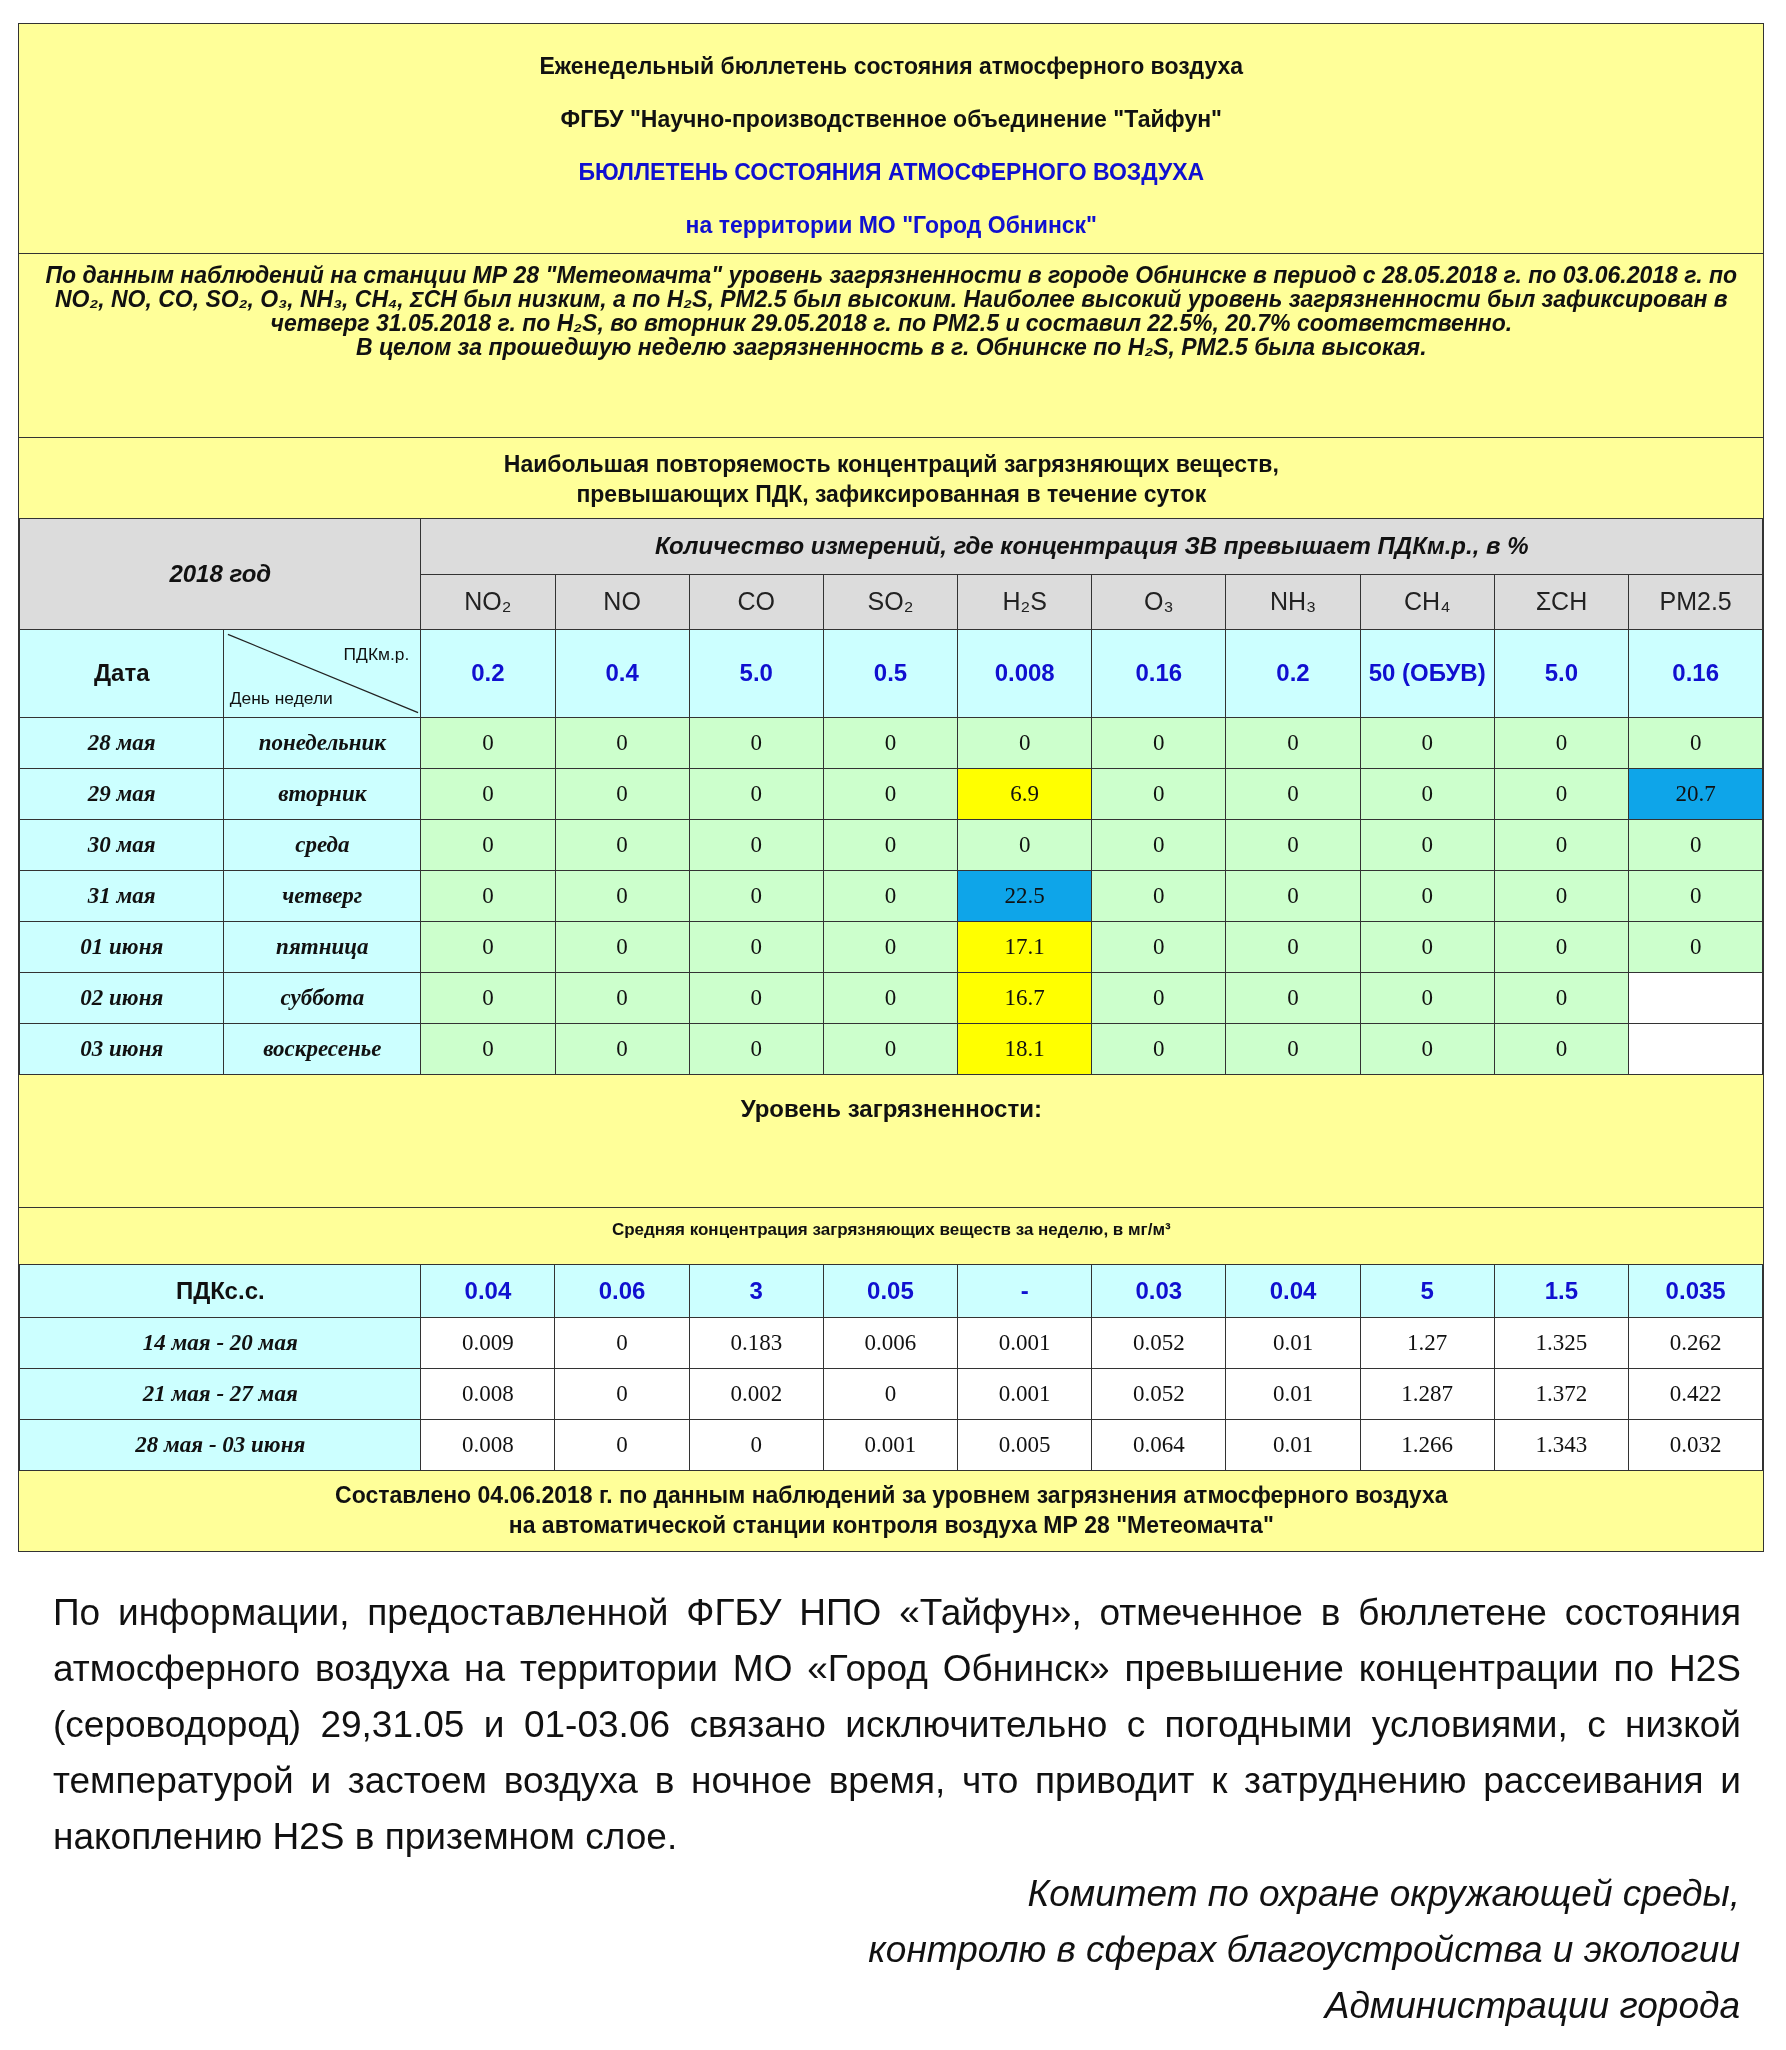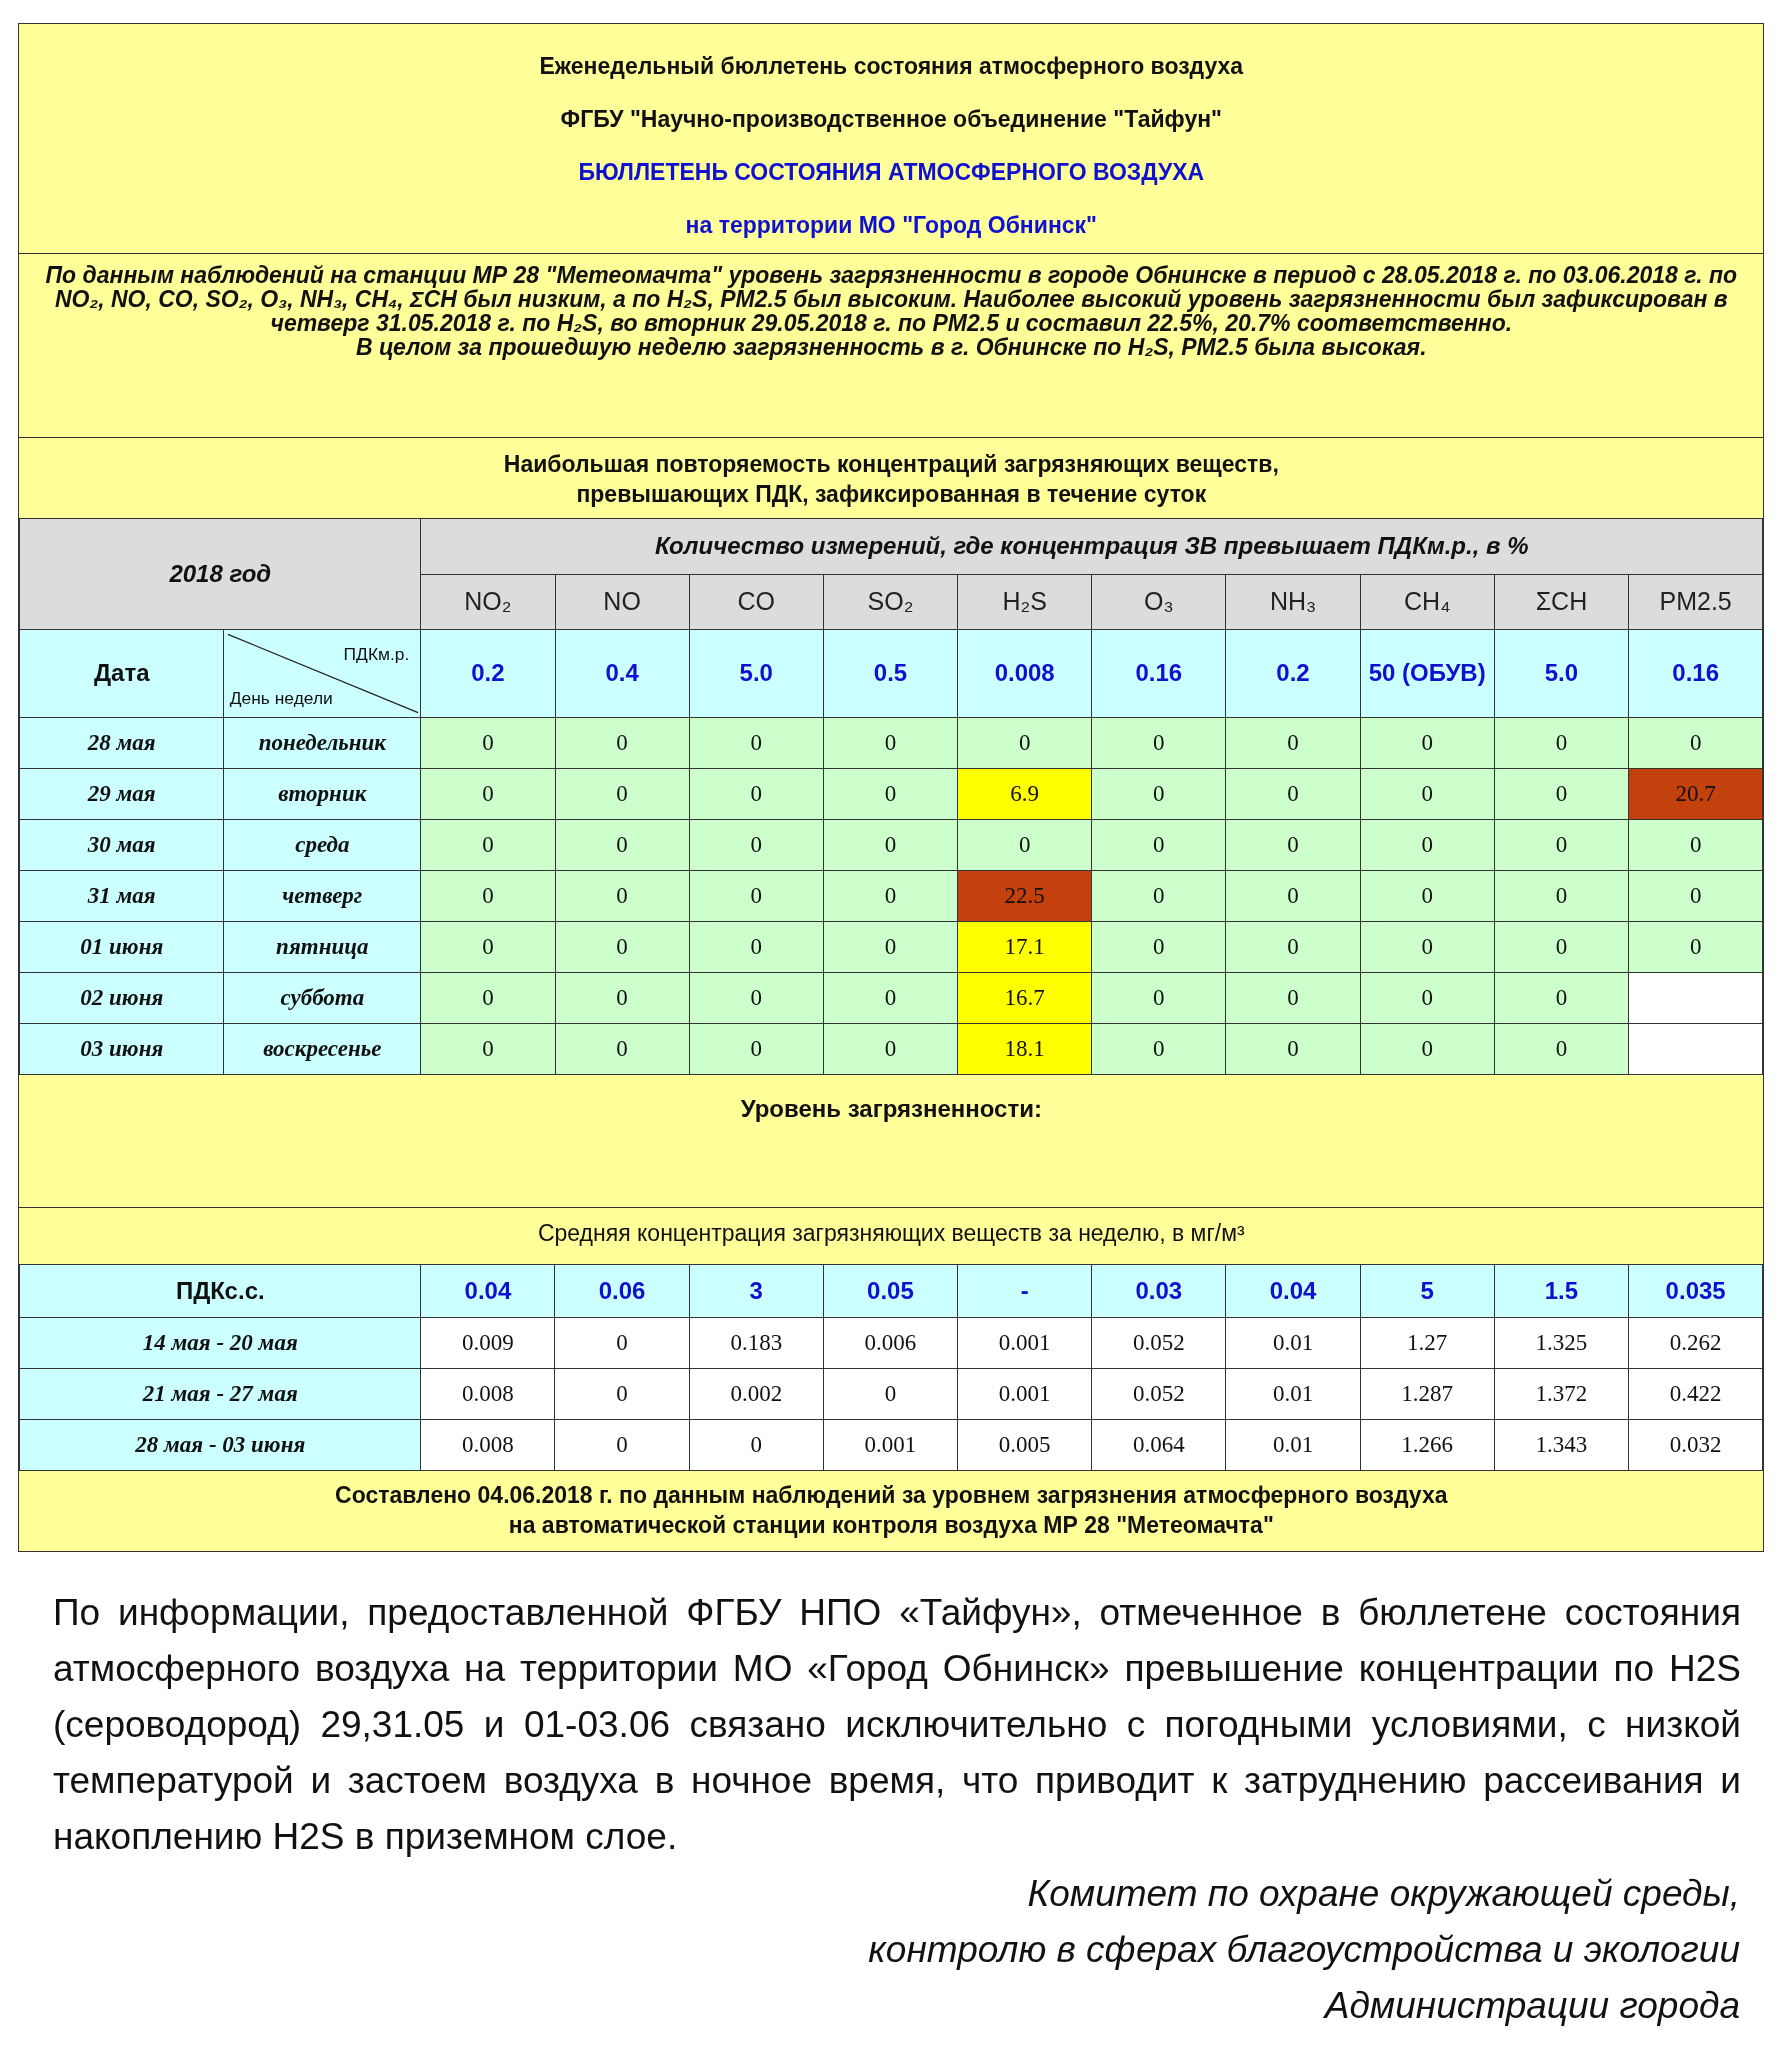--- a/index.html
+++ b/index.html
@@ -10,33 +10,33 @@
   .hdr div { font-weight:bold; font-size:23px; line-height:53px; }
   .hdr .blue { color:#1010d0; }
   .summary { height:184px; padding:9.1px 5.5px 0; font-weight:bold; font-style:italic; font-size:23px; line-height:24px; }
   .freq-title { height:81px; padding-top:11px; font-weight:bold; font-size:23px; line-height:30px; }
   table { border-collapse:collapse; width:100%; table-layout:fixed; }
   td { border:1.8px solid #333; text-align:center; padding:0; box-sizing:border-box; }
   .g { background:#dcdcdc; }
   .c { background:#ccffff; }
   .lg { background:#ccffcc; }
   .y { background:#ffff00; }
-  .o { background:#c2410c; }
+  .o { background:#0ea5e9; }
   .w { background:#ffffff; }
   .serif { font-family:"Liberation Serif", serif; font-size:23px; }
   .it { font-style:italic; font-weight:bold; }
   .bold { font-weight:bold; font-size:24px; }
   .blueval { color:#1010d0; font-weight:bold; font-size:24px; }
   .subst { font-size:25px; color:#222; }
   .legend-sec { height:133px; padding-top:18px; }
   .legend-title { font-weight:bold; font-size:24px; line-height:31px; }
   .legend { display:inline-flex; border:1.8px solid #333; margin-top:3.7px; }
   .legend span { font-weight:bold; font-size:24px; padding:0 11px; line-height:46px; border-right:0.9px solid #333; }
   .legend span:last-child { border-right:none; }
-  .avg-title { height:57px; padding-top:12.8px; font-weight:normal; font-size:23px; }
+  .avg-title { height:57px; padding-top:12.8px; font-weight:bold; font-size:17px; }
   .footer { height:80px; padding-top:9.1px; font-weight:bold; font-size:23px; line-height:30px; border-bottom:none; }
   .diag { position:relative; }
   .diag svg { position:absolute; left:0; top:0; width:100%; height:100%; }
   .diag .tr { position:absolute; right:11px; top:14.6px; font-size:17.4px; }
   .diag .bl { position:absolute; left:5.5px; bottom:7.3px; font-size:17.4px; }
   .note { position:absolute; left:53px; top:1585px; width:1688px; font-family:"Liberation Sans", sans-serif; font-size:37px; line-height:56px; text-align:justify; color:#111; }
   .sign { position:absolute; right:46px; top:1866px; text-align:right; font-style:italic; font-size:37px; line-height:56px; color:#111; }
 </style>
 </head>
 <body>

